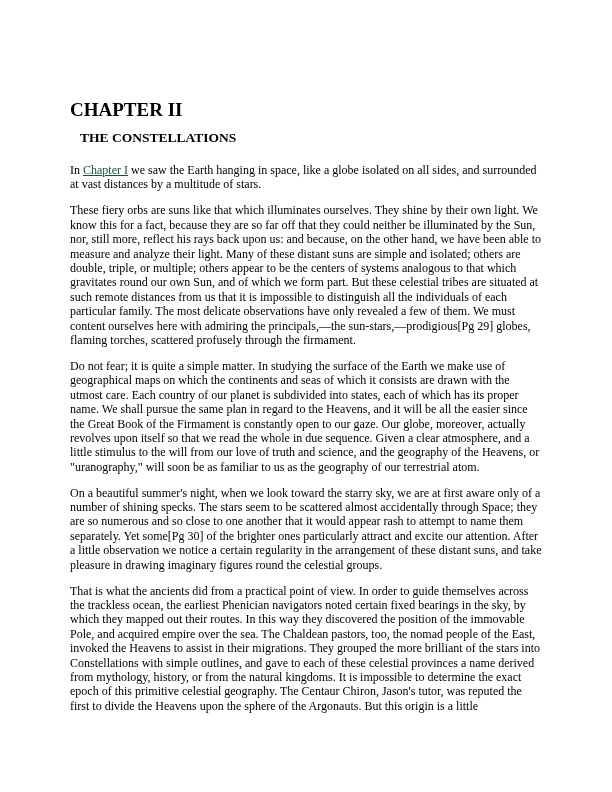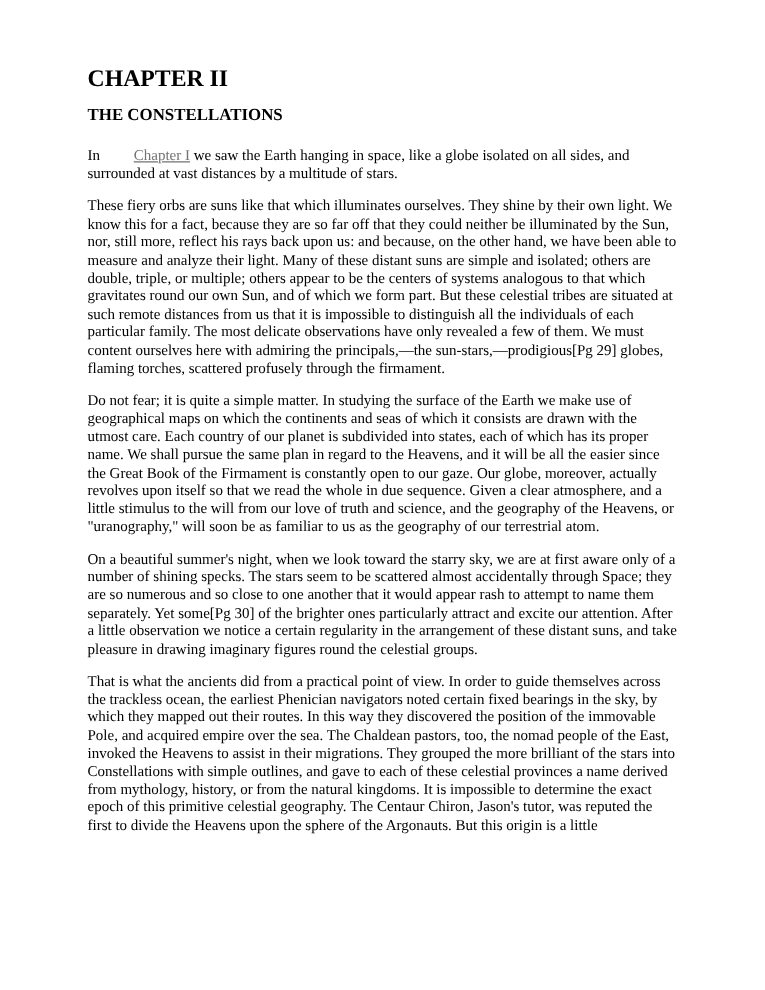--- a/index.html
+++ b/index.html
@@ -5,49 +5,48 @@
   html, body {
     margin: 0;
     padding: 0;
     background: #ffffff;
   }
   .page {
     position: relative;
     width: 612px;
     height: 792px;
     box-sizing: border-box;
-    padding: 52px 70px 0 70px;
+    padding: 98px 70px 0 70px;
     background: #ffffff;
     color: #000000;
     font-family: "Liberation Serif", "DejaVu Serif", serif;
     overflow: hidden;
   }
   .chapter-heading {
     font-size: 19px;
     line-height: 24px;
     font-weight: bold;
     margin: 0;
   }
   .section-heading {
     font-size: 13.5px;
     line-height: 16px;
     font-weight: bold;
-    margin: 8px 0 17px 0;
+    margin: 8px 0 17px 10px;
   }
   .body-text p {
     font-size: 12px;
     line-height: 14.4px;
     margin: 0 0 11.5px 0;
     text-align: left;
   }
   .body-text a {
-    color: #737373;
+    color: #14532d;
     text-decoration: underline;
     cursor: pointer;
-    margin-left: 24px;
   }
 </style>
 </head>
 <body>
 
 <div class="page">
   <h1 class="chapter-heading">CHAPTER II</h1>
   <h2 class="section-heading">THE CONSTELLATIONS</h2>
   <div class="body-text" id="body-text">
       <p>In <a href="#">Chapter I</a> we saw the Earth hanging in space, like a globe isolated on all sides, and surrounded at vast distances by a multitude of stars.</p>

